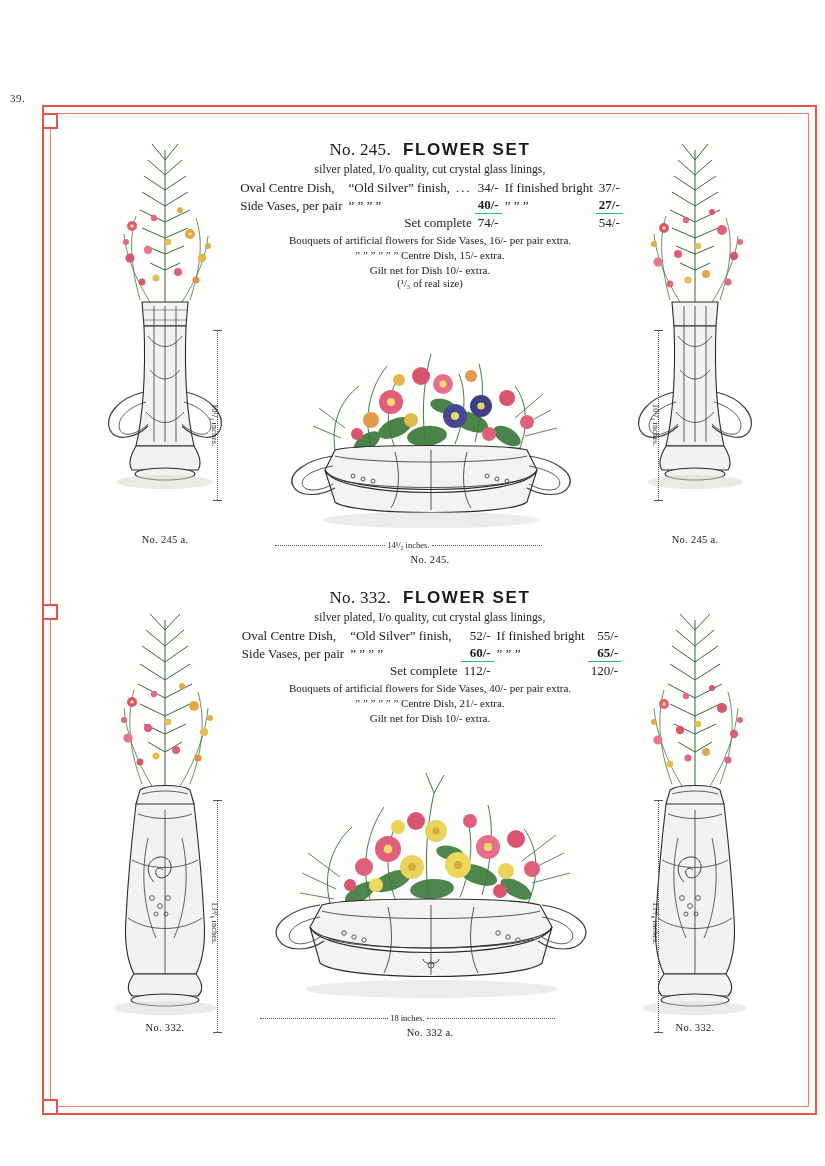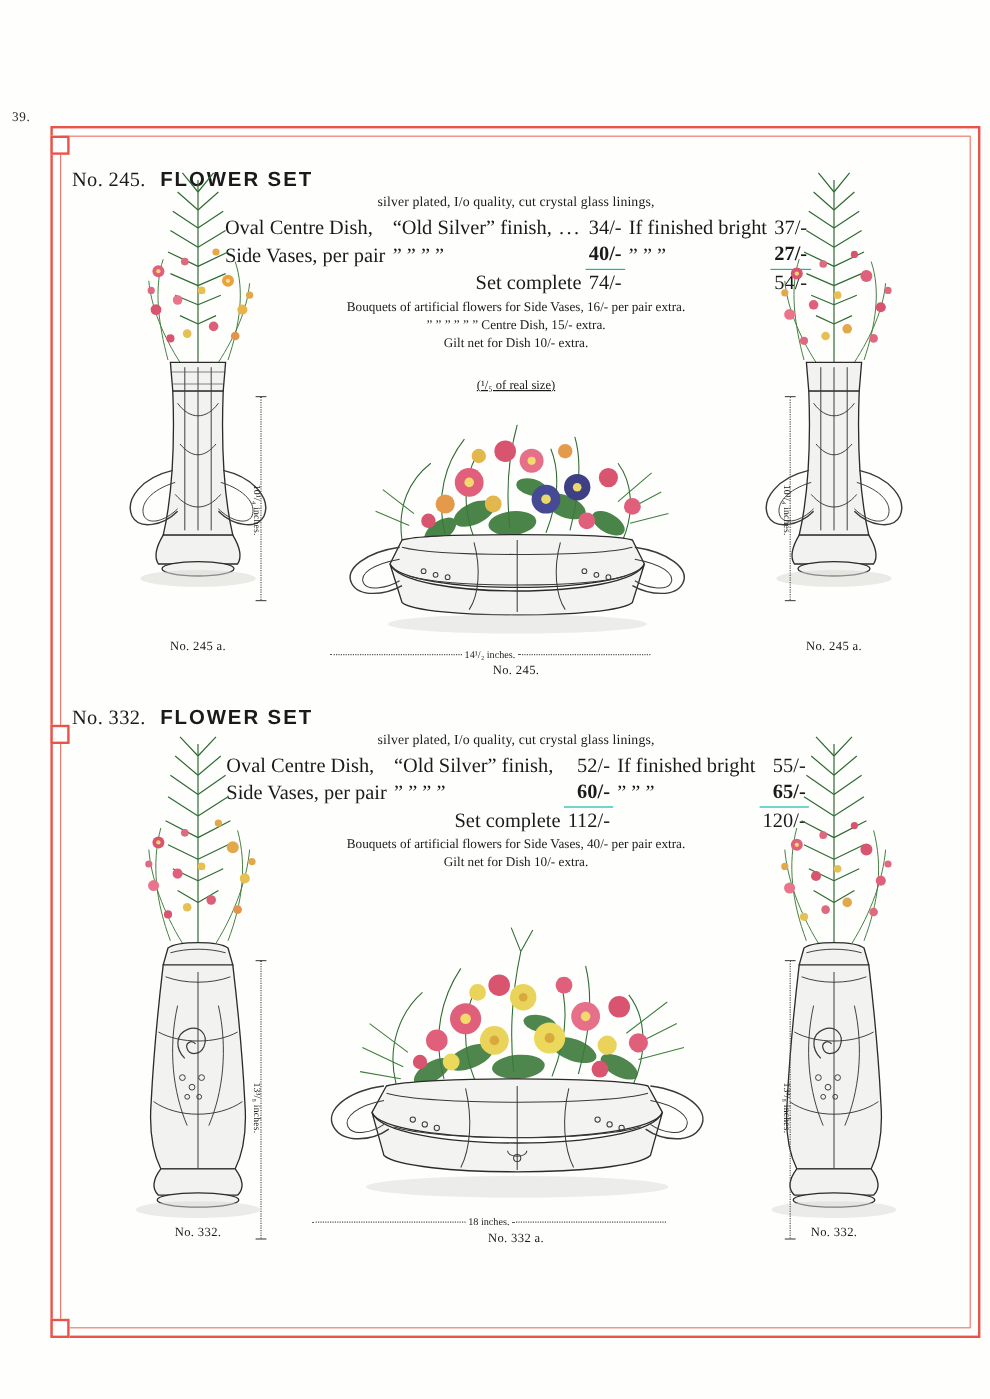--- a/index.html
+++ b/index.html
@@ -65,20 +65,21 @@
   .section {
     position: absolute;
     left: 60px;
     width: 740px;
   }
   .section-245 { top: 140px; height: 440px; }
   .section-332 { top: 588px; height: 480px; }
 
   
   .headline {
+    text-align: center;
     white-space: nowrap;
   }
   .headline .no {
     font-size: 17px;
     font-weight: normal;
     letter-spacing: 0.3px;
   }
   .headline .title {
     font-family: "Liberation Sans", sans-serif;
     font-size: 17px;
@@ -89,21 +90,21 @@
   .subtitle {
     text-align: center;
     font-size: 11.5px;
     margin-top: 3px;
     letter-spacing: 0.1px;
   }
 
   
   .price-table {
     margin: 4px auto 0 auto;
-    font-size: 17px;
+    font-size: 13px;
     border-collapse: collapse;
   }
   .price-table td {
     padding: 0 3px;
     vertical-align: bottom;
     white-space: nowrap;
     line-height: 1.32;
   }
   .pt-label { text-align: left; }
   .pt-fin { text-align: left; }
@@ -114,22 +115,20 @@
   .rule-under { border-bottom: 1px solid #14b8a6; font-weight: bold; }
   .extras {
     text-align: center;
     font-size: 11px;
     margin-top: 2px;
     line-height: 1.35;
   }
   .scale-note {
     text-align: center;
     font-size: 10.5px;
-    margin-top: 22px;
-    text-decoration: underline;
   }
 
   
   .plate {
     position: absolute;
   }
   .caption {
     text-align: center;
     font-size: 10.5px;
     letter-spacing: 0.3px;
@@ -466,20 +465,21 @@
         </td>
         <td class="pt-price">112/-</td>
         <td></td>
         <td class="pt-price2">120/-</td>
       </tr>
     </tbody>
       </table>
 
     <div class="extras">
       <div>Bouquets of artificial flowers for  Side Vases, 40/- per pair extra.</div>
+      <div>”     ”     ”     ”     ”     ”    Centre Dish, 21/- extra.</div>
       <div>Gilt net for Dish 10/- extra.</div>
     </div>
 
     <div class="plate" style="left:10px; top:10px; width:190px;">
       <svg class="art" width="190" height="420" viewBox="0 0 190 420">
         <g stroke="#2f6b33" stroke-width="1" fill="none">
           <path d="M95 190 L95 22"></path>
           <path d="M95 32 L80 16 M95 32 L110 16 M95 48 L76 32 M95 48 L114 32 M95 64 L72 48 M95 64 L118 48 M95 82 L70 66 M95 82 L120 66 M95 100 L68 86 M95 100 L122 86 M95 118 L70 106 M95 118 L120 106 M95 136 L74 126 M95 136 L116 126 M95 154 L78 144 M95 154 L112 144"></path>
         </g>
         <g stroke="#3f7a3a" stroke-width="0.8" fill="none">

